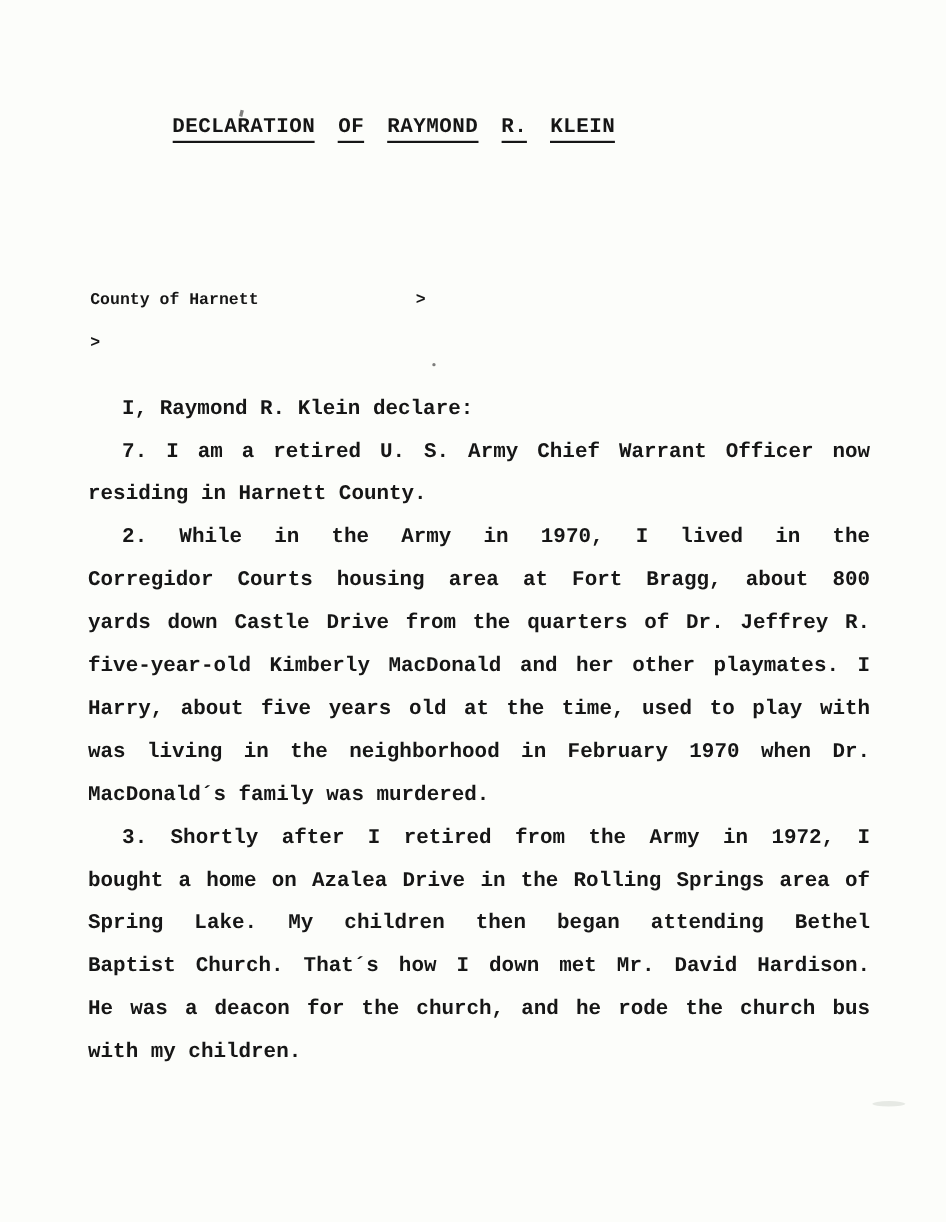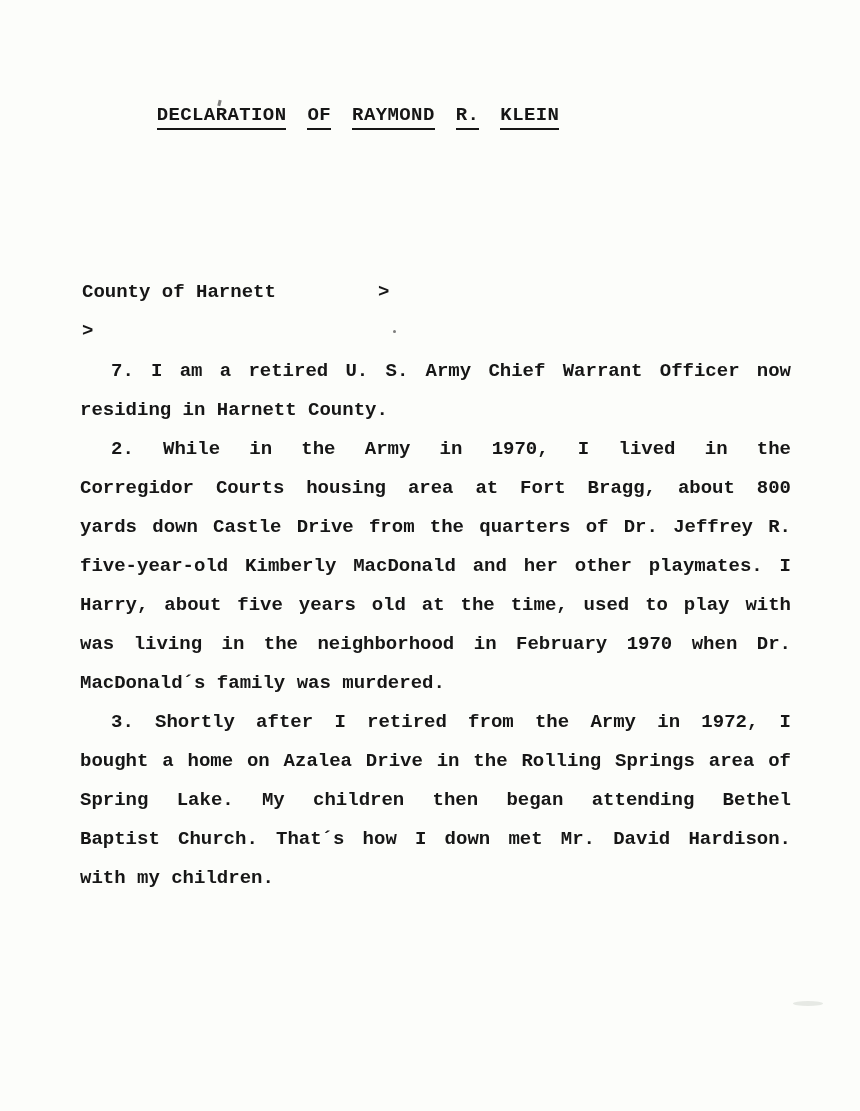--- a/index.html
+++ b/index.html
@@ -28,21 +28,21 @@
   .title-word{
     border-bottom:2px solid var(--ink);
     padding-bottom:2px;
     margin-right:21px;
   }
   .title-word:last-child{margin-right:0;}
 
   
   .venue{
     position:absolute;left:82px;top:253px;width:711px;
-    font-size:19px;font-weight:bold;margin-top:20px;
+    font-size:15px;font-weight:bold;
   }
   .venue-line{display:flex;height:39px;line-height:39px;}
   .venue-text{width:296px;white-space:nowrap;}
   .venue-mark{width:20px;}
 
   
   .body-text{
     position:absolute;left:80px;top:352px;width:711px;
     font-size:19px;font-weight:bold;
   }
@@ -81,29 +81,31 @@
     <div class="venue-line">
       <span class="venue-text">County of Harnett</span>
       <span class="venue-mark">&gt;</span>
     </div>
     <div class="venue-line">
       <span class="venue-mark">&gt;</span>
     </div>
   </div>
 
   <div class="body-text">
+    <div class="line ind">I, Raymond R. Klein declare:</div>
     <div class="line ind j">7.  I am a retired U. S. Army Chief Warrant Officer now</div>
     <div class="line">residing in Harnett County.</div>
     <div class="line ind j">2.  While in the Army in 1970, I lived in the</div>
     <div class="line j">Corregidor Courts housing area at Fort Bragg, about 800</div>
     <div class="line j">yards down Castle Drive from the quarters of Dr.  Jeffrey R.</div>
     <div class="line j">five-year-old Kimberly MacDonald and her other playmates.  I</div>
     <div class="line j">Harry, about five years old at the time, used to play with</div>
     <div class="line j">was living in the neighborhood in February 1970 when Dr.</div>
     <div class="line">MacDonald´s family was murdered.</div>
     <div class="line ind j">3.  Shortly after I retired from the Army in 1972, I</div>
     <div class="line j">bought a home on Azalea Drive in the Rolling Springs area of</div>
     <div class="line j">Spring Lake.  My children then began attending Bethel</div>
     <div class="line j">Baptist Church.  That´s how I down met Mr. David Hardison.</div>
+    <div class="line j">He was a deacon for the church, and he rode the church bus</div>
     <div class="line">with my children.</div>
   </div>
 
 </div>
 
 </body></html>

